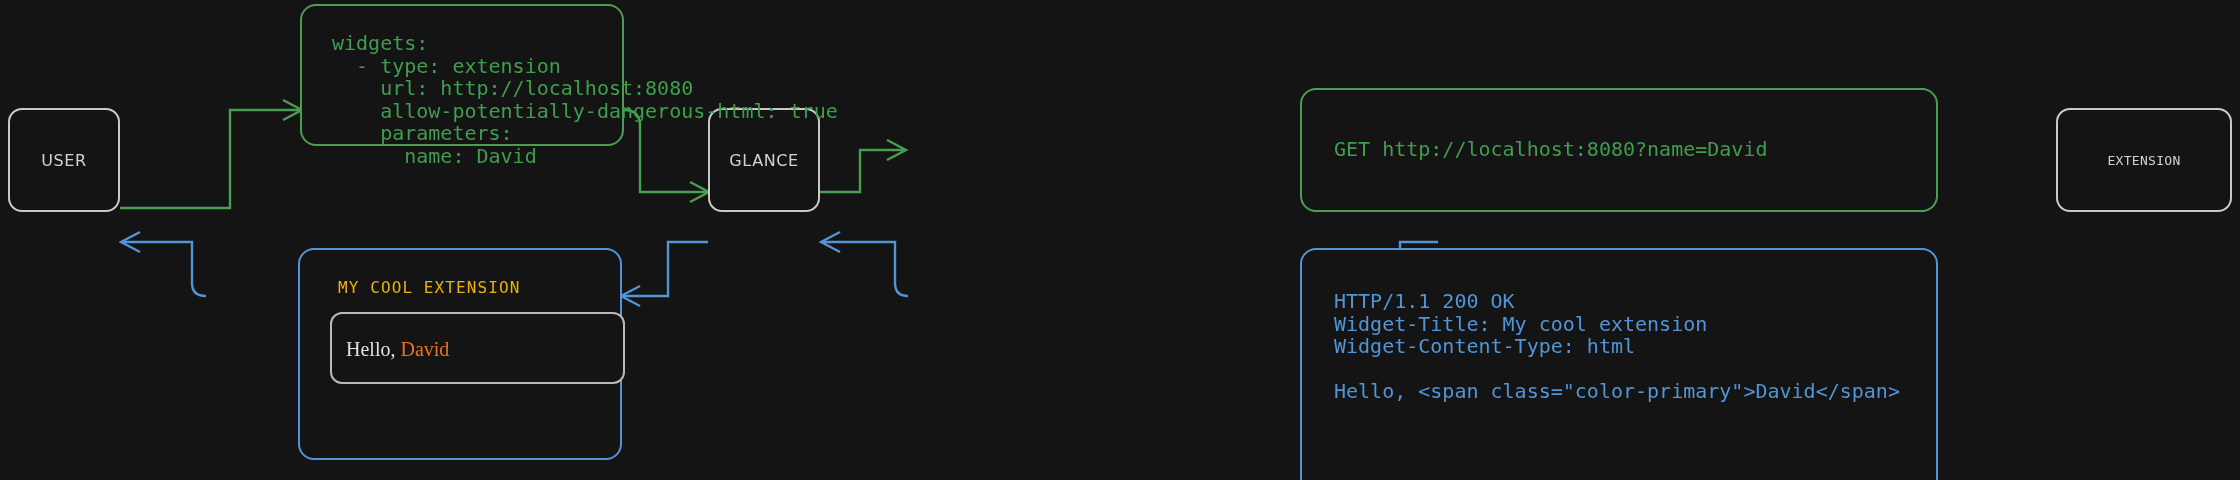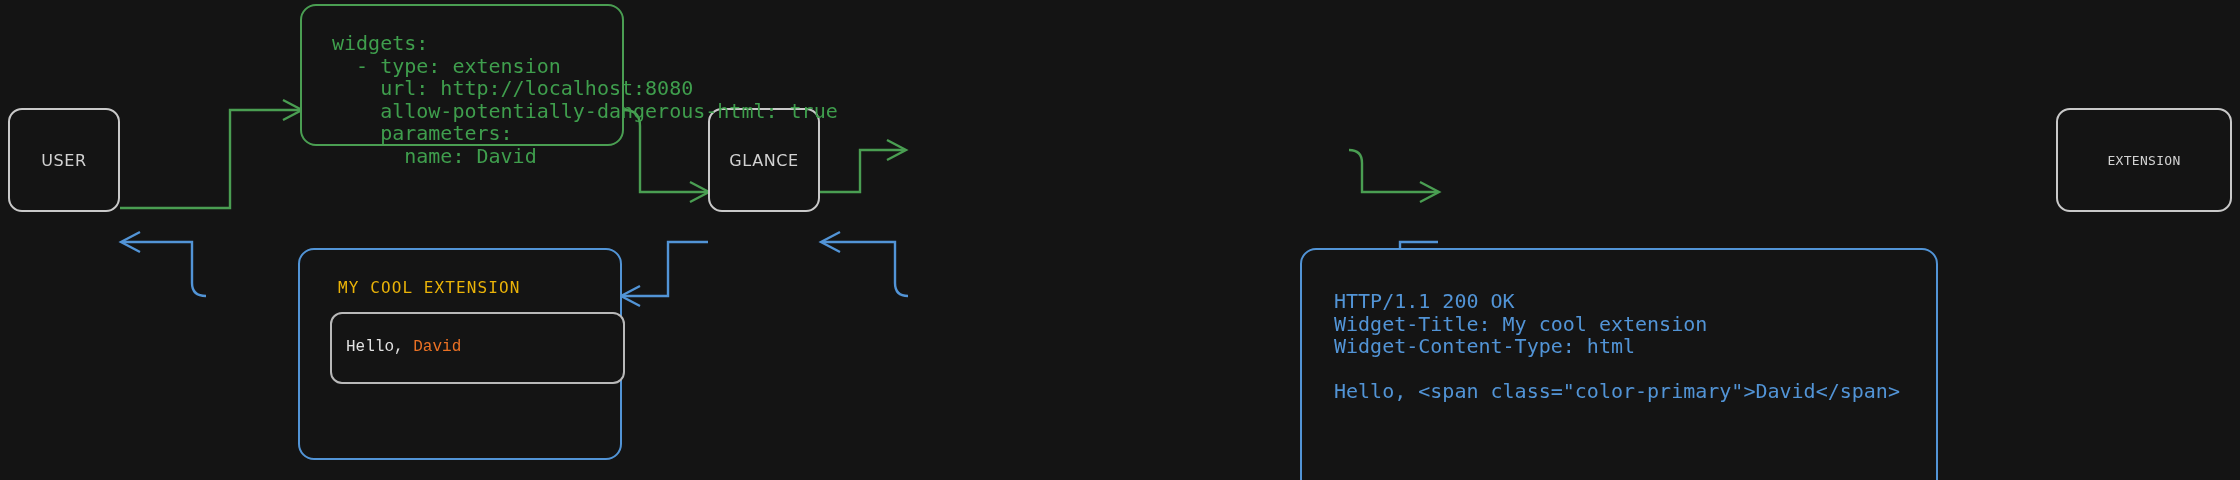--- a/index.html
+++ b/index.html
@@ -97,22 +97,22 @@
     height: 72px;
     box-sizing: border-box;
     border: 2px solid #b9b9b9;
     border-radius: 12px;
     background: #141414;
   }
   #widget-body {
     position: absolute;
     left: 14px;
     top: 24px;
-    font-family: Liberation Mono, monospace;
-    font-size: 16px;
+    font-family: Liberation Serif, serif;
+    font-size: 20px;
     color: #e2e2e2;
     white-space: pre;
   }
   #widget-body .accent { color: #ea7124; }
 </style>
 </head>
 <body>
 
 <div id="canvas">
 
@@ -159,20 +159,23 @@
 
   <div class="panel" style="left:300px; top:4px; width:324px; height:142px;">
     <pre class="code green" id="yaml-code">widgets:
   - type: extension
     url: http://localhost:8080
     allow-potentially-dangerous-html: true
     parameters:
       name: David</pre>
   </div>
 
+  <div class="panel" style="left:1300px; top:88px; width:638px; height:124px;">
+    <pre class="code green" id="get-code">GET http://localhost:8080?name=David</pre>
+  </div>
 
   <div class="panel blue" style="left:1300px; top:248px; width:638px; height:265px;">
     <pre class="code blue" id="resp-code">HTTP/1.1 200 OK
 Widget-Title: My cool extension
 Widget-Content-Type: html
 
 Hello, &lt;span class="color-primary"&gt;David&lt;/span&gt;</pre>
   </div>
 
   <div class="panel blue" style="left:298px; top:248px; width:324px; height:212px;">

